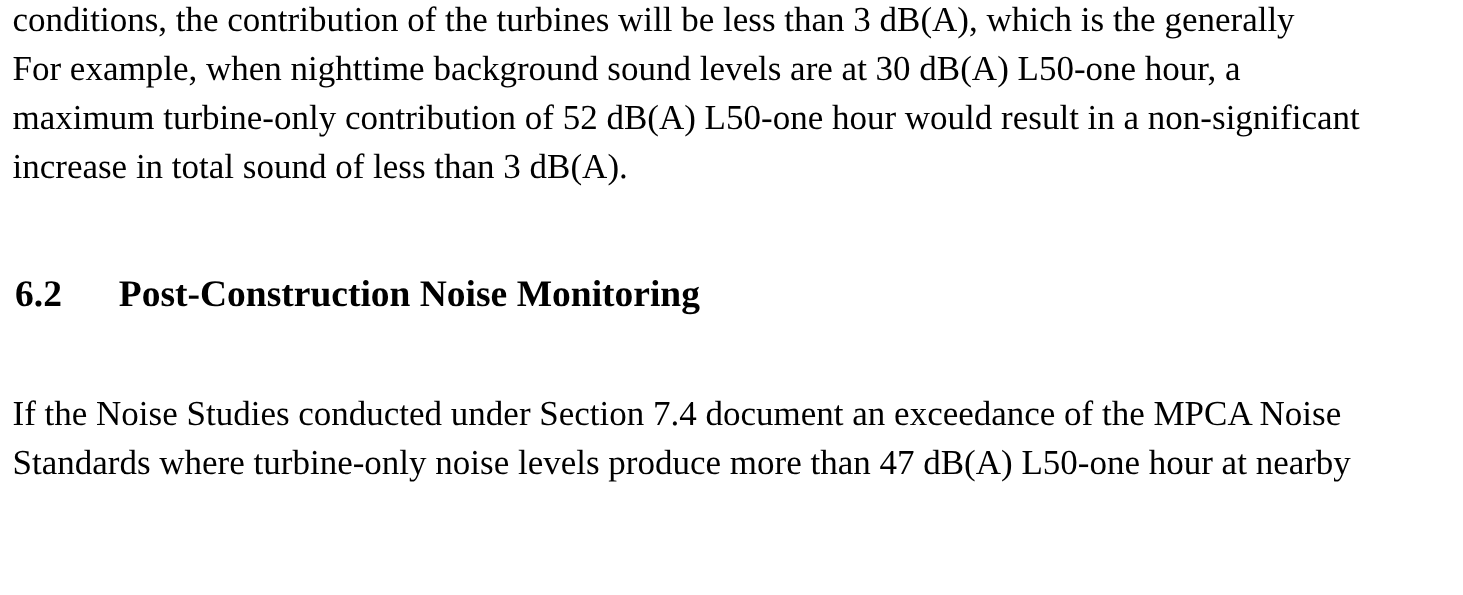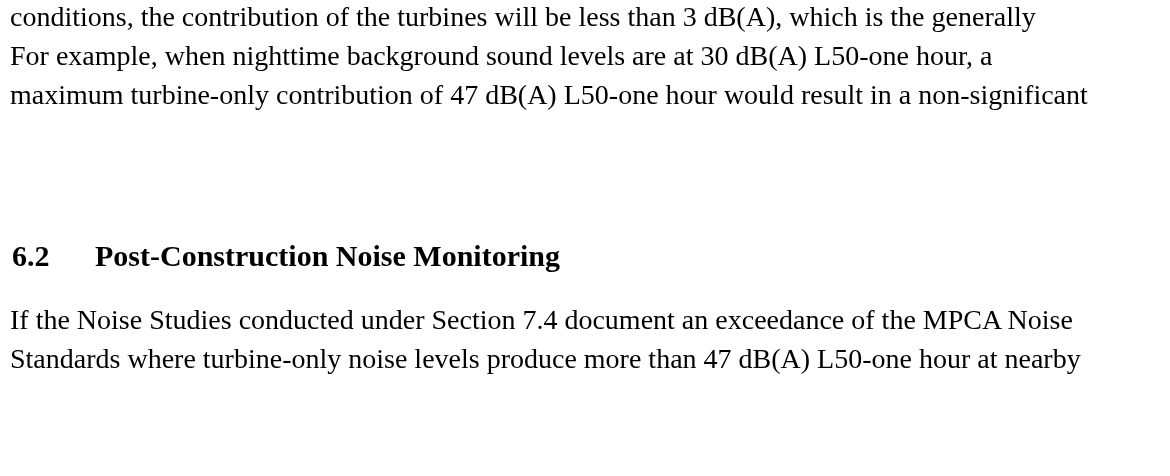--- a/index.html
+++ b/index.html
@@ -19,44 +19,45 @@
       position: absolute;
       left: 10px;
       font-size: 28px;
       line-height: 39px;
       white-space: nowrap;
     }
     .para .line {
       display: block;
     }
     #paragraph-1 { top: -3px; }
-    #paragraph-2 { top: 300px; }
+    #paragraph-2 { top: 312px; }
     .heading {
       position: absolute;
       left: 12px;
-      top: 236px;
+      top: 216px;
       font-size: 30px;
       line-height: 39px;
       font-weight: bold;
       white-space: nowrap;
     }
     .heading .num {
       display: inline-block;
       width: 83px;
     }
   </style>
 </head>
 <body>
 
 <div class="page">
 
   <div class="para" id="paragraph-1">
     <span class="line">conditions, the contribution of the turbines will be less than 3 dB(A), which is the generally</span>
     <span class="line">For example, when nighttime background sound levels are at 30 dB(A) L50-one hour, a</span>
-    <span class="line">maximum turbine-only contribution of 47 dB(A) L50-one hour would result in a non-significant</span>
+    <span class="line">maximum turbine-only contribution of 52 dB(A) L50-one hour would result in a non-significant</span>
+    <span class="line">increase in total sound of less than 3 dB(A).</span>
   </div>
 
   <div class="heading">
     <span class="num">6.2</span><span>Post-Construction Noise Monitoring</span>
   </div>
 
   <div class="para" id="paragraph-2">
     <span class="line">If the Noise Studies conducted under Section 7.4 document an exceedance of the MPCA Noise</span>
     <span class="line">Standards where turbine-only noise levels produce more than 47 dB(A) L50-one hour at nearby</span>
   </div>

